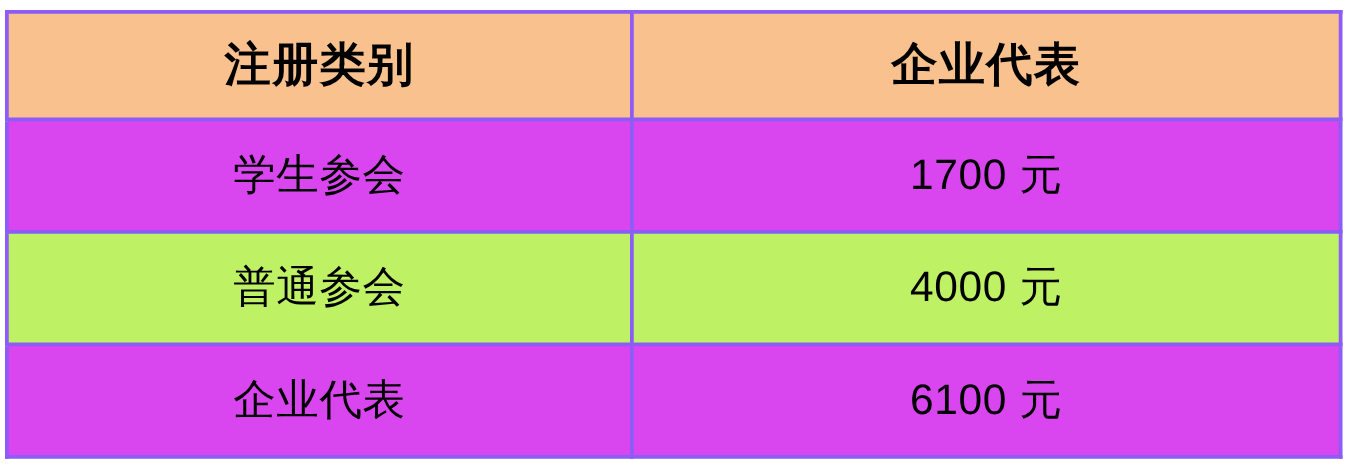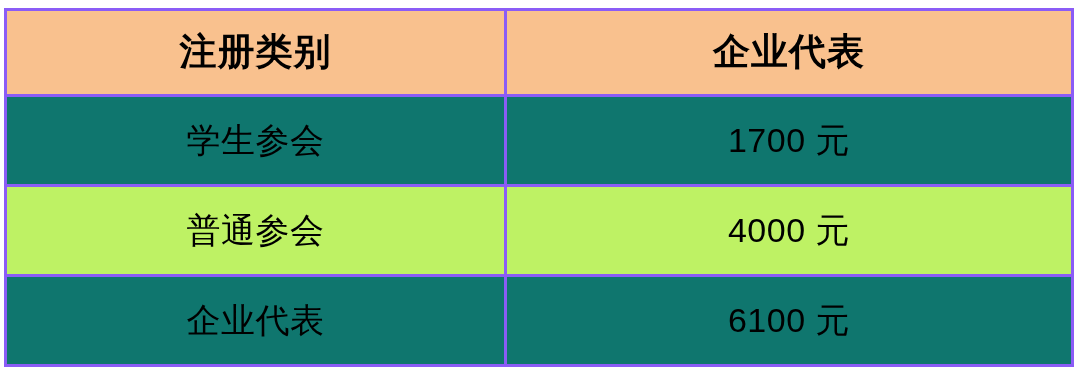--- a/index.html
+++ b/index.html
@@ -60,21 +60,21 @@
 
   
   table.fee-table tbody tr {
     height: 90px;
   }
   table.fee-table tbody td {
     font-weight: normal;
     font-size: 34px;
     letter-spacing: 0.5px;
   }
-  table.fee-table tbody tr.row-tint td  { background: #0f766e; }
+  table.fee-table tbody tr.row-tint td  { background: #d946ef; }
   table.fee-table tbody tr.row-plain td { background: #bef264; }
 </style>
 </head>
 <body>
 
 <div id="fee-table-wrap">
   <table class="fee-table">
     <colgroup>
       <col class="col-category">
       <col class="col-fee">

